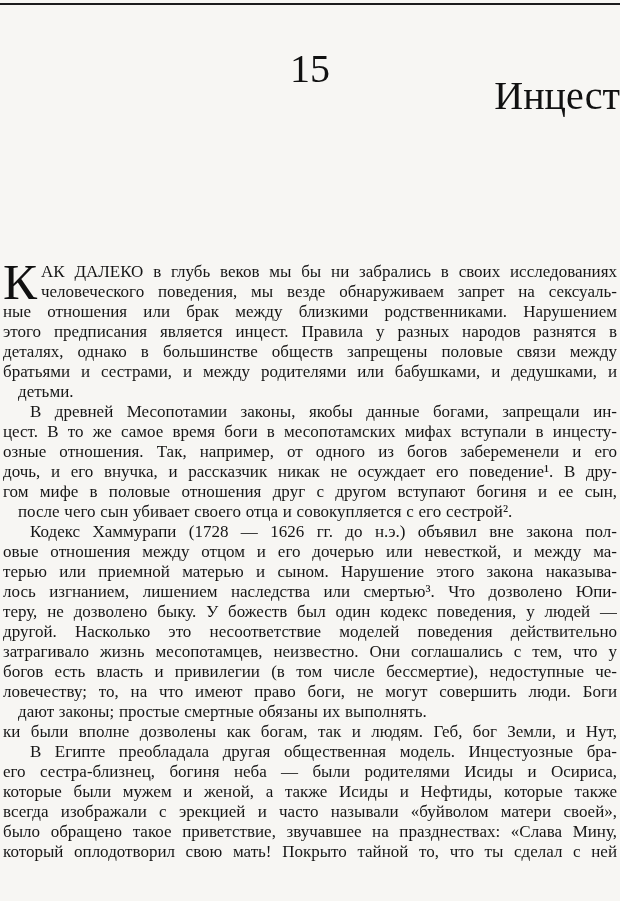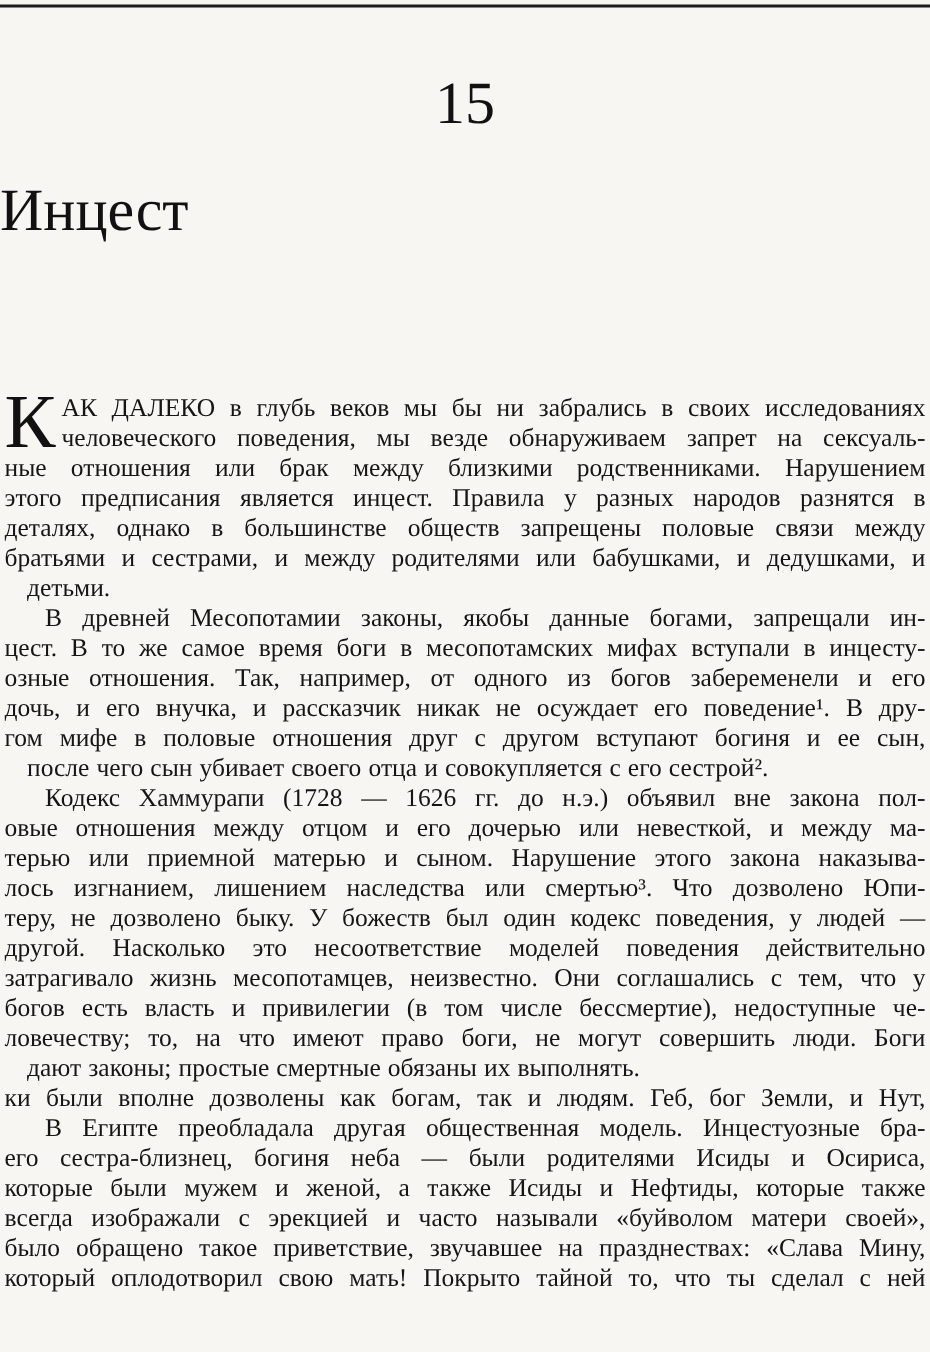--- a/index.html
+++ b/index.html
@@ -31,25 +31,24 @@
     text-align: center;
     font-size: 40px;
     line-height: 42px;
     color: #111;
   }
   .chapter-title {
     position: absolute;
     top: 74px;
     left: 0;
     width: 100%;
-    text-align: left;
+    text-align: right;
     font-size: 40px;
     line-height: 44px;
     color: #111;
-    margin-top: 44px;
   }
   .body-text {
     position: absolute;
     top: 262px;
     left: 3px;
     right: 3px;
   }
   .paragraph {
     position: relative;
   }

